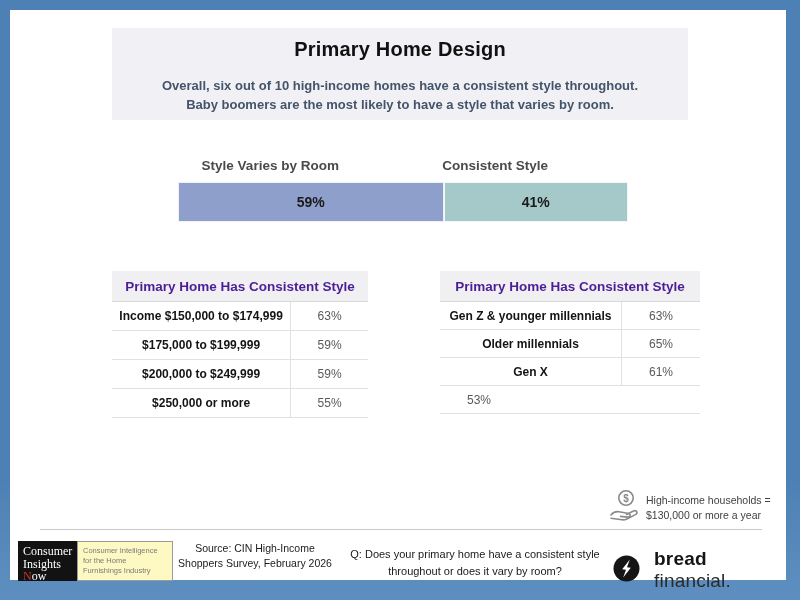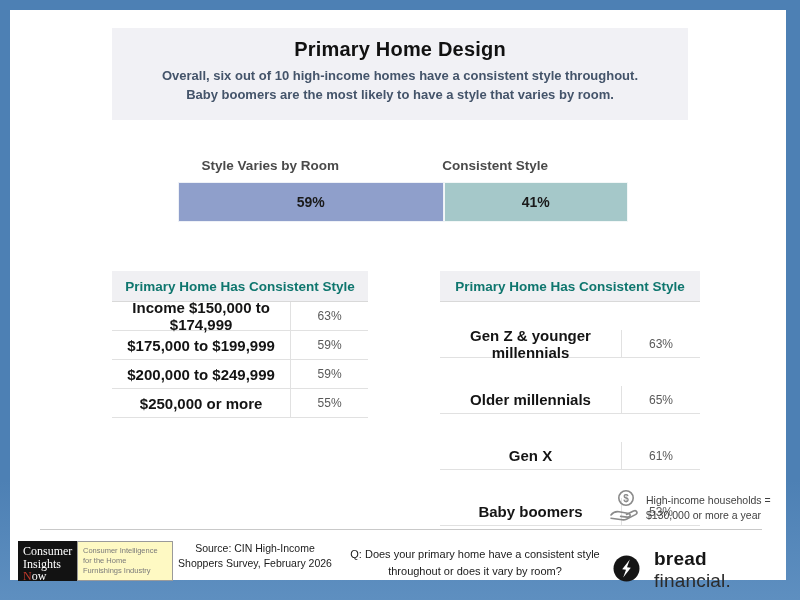--- a/index.html
+++ b/index.html
@@ -16,58 +16,58 @@
   }
   
   .title-box{
     position:absolute;left:102px;top:18px;width:576px;height:92px;
     background:#f1f1f5;text-align:center;box-sizing:border-box;padding-top:10px;
   }
   .title-box h1{
     margin:0;font-size:20px;font-weight:bold;color:#111111;letter-spacing:.2px;
   }
   .title-box .subtitle{
-    margin:6px auto 0;width:480px;font-size:13px;font-weight:bold;
+    margin:16px auto 0;width:480px;font-size:13px;font-weight:bold;
     color:#44546a;line-height:1.45;
   }
   
   .bar-labels{position:absolute;left:168px;top:140px;width:450px;height:26px;display:flex;}
   .bar-label{font-size:13.5px;font-weight:bold;color:#4a4a4a;text-align:center;align-self:flex-end;padding-bottom:3px;}
   .bar{
     position:absolute;left:168px;top:172px;width:450px;height:40px;display:flex;
   }
   .bar .seg{
     display:flex;align-items:center;justify-content:center;
     font-size:14px;font-weight:bold;color:#1a1a1a;box-sizing:border-box;
     border:1px solid rgba(255,255,255,.85);
   }
   
   .mini-table{position:absolute;border-collapse:collapse;background:#fff;}
   .mini-table .thead{
-    background:#f0f0f3;color:#0f766e;font-weight:bold;font-size:13.5px;
+    background:#f0f0f3;color:#4c1d95;font-weight:bold;font-size:13.5px;
     height:30px;display:flex;align-items:center;justify-content:center;
     border-bottom:1px solid #d9d9d9;
   }
   .mini-table .trow{
     display:flex;border-bottom:1px solid #e1e1e1;align-items:stretch;
   }
   .mini-table .trow:last-child{border-bottom:1px solid #e1e1e1;}
   .cell-label{
     width:70%;display:flex;align-items:center;justify-content:center;
-    font-size:15px;font-weight:bold;color:#141414;text-align:center;
+    font-size:12px;font-weight:bold;color:#141414;
     border-right:1px solid #e1e1e1;padding:2px 4px;box-sizing:border-box;
   }
   .cell-value{
     width:30%;display:flex;align-items:center;justify-content:center;
     font-size:12px;color:#595959;
   }
   #table-income{left:102px;top:261px;width:256px;}
   #table-income .trow{height:28px;}
   #table-generation{left:430px;top:261px;width:260px;}
-  #table-generation .trow{height:27px;margin-top:28px;}
+  #table-generation .trow{height:27px;}
   
   .hi-note{position:absolute;left:596px;top:478px;width:170px;display:flex;align-items:center;}
   .hi-note .txt{font-size:10.5px;color:#3f3f3f;line-height:1.45;margin-left:6px;text-align:left;}
   
   .footer-divider{position:absolute;left:30px;top:519px;width:722px;height:0;border-top:1px solid #c9c9c9;}
   .cin-logo{position:absolute;left:8px;top:531px;display:flex;align-items:stretch;}
   .cin-black{
     background:#121212;color:#ffffff;font-family:"Liberation Serif", serif;
     font-size:12px;line-height:1.05;padding:4px 6px 3px 5px;width:48px;height:33px;
   }
@@ -139,21 +139,20 @@
       </div>
       <div class="trow">
         <div class="cell-label">Older millennials</div>
         <div class="cell-value">65%</div>
       </div>
       <div class="trow">
         <div class="cell-label">Gen X</div>
         <div class="cell-value">61%</div>
       </div>
       <div class="trow">
-        <div class="cell-label">Baby boomers</div>
         <div class="cell-value">53%</div>
       </div>
     </div>
 
     <div class="hi-note">
       <span>
         <svg width="34" height="36" viewBox="0 0 34 36">
           <g fill="none" stroke="#8a8a8a" stroke-width="1.6">
             <circle cx="20" cy="10" r="7.2"></circle>
             <path d="M5 27 q3 -4 8 -3.2 l8.5 1.4 q3.2 .7 2.6 2.6 q-.4 1.6 -3 1.3 l-6.5 -.7" stroke-linecap="round"></path>

